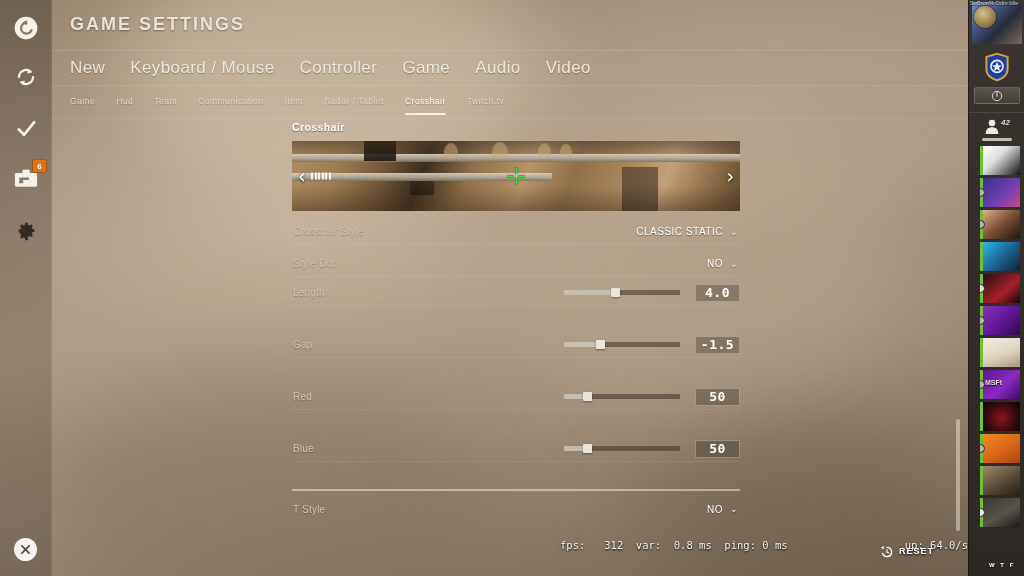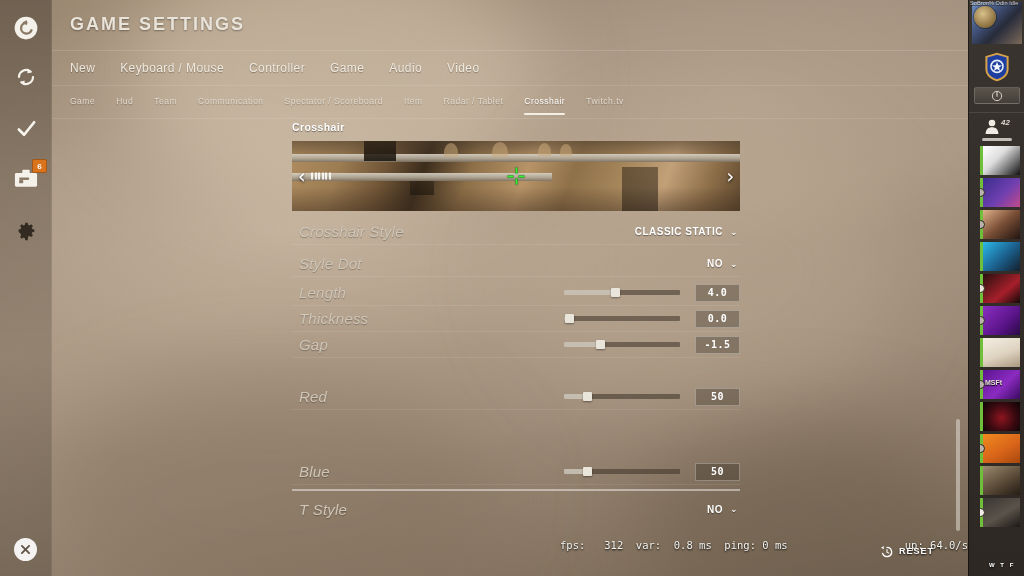--- a/index.html
+++ b/index.html
@@ -50,21 +50,21 @@
     font-size:18px; letter-spacing:2.0px; color:#e9e3d9; font-weight:bold;
     text-shadow:0 1px 2px rgba(0,0,0,0.35);
   }
   #tabs-primary {
     position:absolute; left:52px; top:50px; width:916px; height:36px;
     border-top:1px solid rgba(255,255,255,0.13);
     border-bottom:1px solid rgba(255,255,255,0.10);
     display:flex; align-items:center; padding-left:18px; gap:25px;
   }
   .tab1 {
-    font-size:12px; color:#efe9de; letter-spacing:0.4px; cursor:pointer;
+    font-size:17px; color:#efe9de; letter-spacing:0.4px; cursor:pointer;
     text-shadow:0 1px 1px rgba(0,0,0,0.3); white-space:nowrap;
   }
   #tabs-secondary {
     position:absolute; left:52px; top:86px; width:916px; height:33px;
     border-bottom:1px solid rgba(255,255,255,0.10);
     display:flex; align-items:center; padding-left:18px; gap:21px;
   }
   .tab2 {
     position:relative; font-size:8.5px; color:#e2dacd; letter-spacing:0.5px;
     cursor:pointer; padding-bottom:10px; padding-top:8px; white-space:nowrap;
@@ -141,28 +141,27 @@
   }
   .prev-action + .prev-action { border-left:1px solid rgba(255,255,255,0.22); }
 
   
   .srow {
     position:relative; height:26px; width:448px;
     border-bottom:1px solid rgba(255,255,255,0.085);
     display:flex; align-items:center;
   }
   .srow-label {
-    position:absolute; left:7px; font-size:15px; color:#cfc6b7; letter-spacing:0.2px;
+    position:absolute; left:1px; font-size:10px; color:#cfc6b7; letter-spacing:0.2px;
     text-shadow:0 1px 1px rgba(0,0,0,0.28);
-    font-style:italic;
   }
   .srow.dd .srow-label { color:#cfc6b7; }
   .dd-value {
     position:absolute; right:2px; display:flex; align-items:center; gap:7px;
-    font-size:10px; font-weight:bold; color:#ffffff; letter-spacing:0.5px;
+    font-size:10px; font-weight:normal; color:#ffffff; letter-spacing:0.5px;
     cursor:pointer; text-shadow:0 1px 1px rgba(0,0,0,0.4);
   }
   .dd-caret { font-size:9px; opacity:0.95; font-family:"DejaVu Sans", sans-serif; }
 
   .srow-check {
     position:absolute; right:152px; width:13px; height:13px;
     border:1.5px solid #f0ece3; background:rgba(255,255,255,0.06);
     cursor:pointer; display:flex; align-items:center; justify-content:center;
   }
   .srow-check.checked { background:#f4f1ea; }
@@ -182,21 +181,21 @@
     background:rgba(232,226,214,0.72); border-radius:1px;
   }
   .srow-slider .knob {
     position:absolute; top:-1px; width:9px; height:9px; margin-left:-4px;
     background:#eae5da; border-radius:1px; box-shadow:0 1px 2px rgba(0,0,0,0.4);
   }
   .srow-valuebox {
     position:absolute; right:0; width:45px; height:18px;
     border:1px solid rgba(255,255,255,0.30); background:rgba(40,32,24,0.30);
     display:flex; align-items:center; justify-content:center;
-    font-size:10px; color:#ffffff; font-weight:bold; letter-spacing:0.5px;
+    font-size:13px; color:#ffffff; font-weight:bold; letter-spacing:0.5px;
     font-family:"DejaVu Sans Mono", monospace; cursor:text;
   }
   #panel-divider {
     position:absolute; left:0; width:448px; height:2px;
     background:rgba(255,255,255,0.45);
   }
   #panel-scrollbar {
     position:absolute; right:8px; top:300px; width:4px; height:112px;
     background:rgba(225,220,210,0.55); border-radius:2px; cursor:pointer;
   }
@@ -348,21 +347,20 @@
     <div class="tab1">Game</div>
     <div class="tab1">Audio</div>
     <div class="tab1">Video</div>
   </div>
 
   <div id="tabs-secondary">
     <div class="tab2">Game</div>
     <div class="tab2">Hud</div>
     <div class="tab2">Team</div>
     <div class="tab2">Communication</div>
-    <div class="tab2">Spectator / Scoreboard</div>
     <div class="tab2">Item</div>
     <div class="tab2">Radar / Tablet</div>
     <div class="tab2 active">Crosshair</div>
     <div class="tab2">Twitch.tv</div>
   </div>
 
   <div id="settings-panel">
     <div id="section-title">Crosshair</div>
 
     <div id="crosshair-preview">
@@ -412,29 +410,20 @@
     <div class="srow" style="position:absolute;top:161px;">
       <span class="srow-label">Length</span>
       <div class="srow-slider">
         <div class="track"></div>
         <div class="fill" style="width:44%"></div>
         <div class="knob" style="left:44%"></div>
       </div>
       <div class="srow-valuebox">4.0</div>
     </div>
 
-    <div class="srow" style="position:absolute;top:187px;">
-      <span class="srow-label">Thickness</span>
-      <div class="srow-slider">
-        <div class="track"></div>
-        <div class="fill" style="width:4%"></div>
-        <div class="knob" style="left:4%"></div>
-      </div>
-      <div class="srow-valuebox">0.0</div>
-    </div>
 
     <div class="srow" style="position:absolute;top:213px;">
       <span class="srow-label">Gap</span>
       <div class="srow-slider">
         <div class="track"></div>
         <div class="fill" style="width:31%"></div>
         <div class="knob" style="left:31%"></div>
       </div>
       <div class="srow-valuebox">-1.5</div>
     </div>
@@ -444,21 +433,21 @@
       <span class="srow-label">Red</span>
       <div class="srow-slider">
         <div class="track"></div>
         <div class="fill" style="width:20%"></div>
         <div class="knob" style="left:20%"></div>
       </div>
       <div class="srow-valuebox">50</div>
     </div>
 
 
-    <div class="srow" style="position:absolute;top:317px;margin-top:23px;">
+    <div class="srow" style="position:absolute;top:317px;">
       <span class="srow-label">Blue</span>
       <div class="srow-slider">
         <div class="track"></div>
         <div class="fill" style="width:20%"></div>
         <div class="knob" style="left:20%"></div>
       </div>
       <div class="srow-valuebox">50</div>
     </div>
 
 

